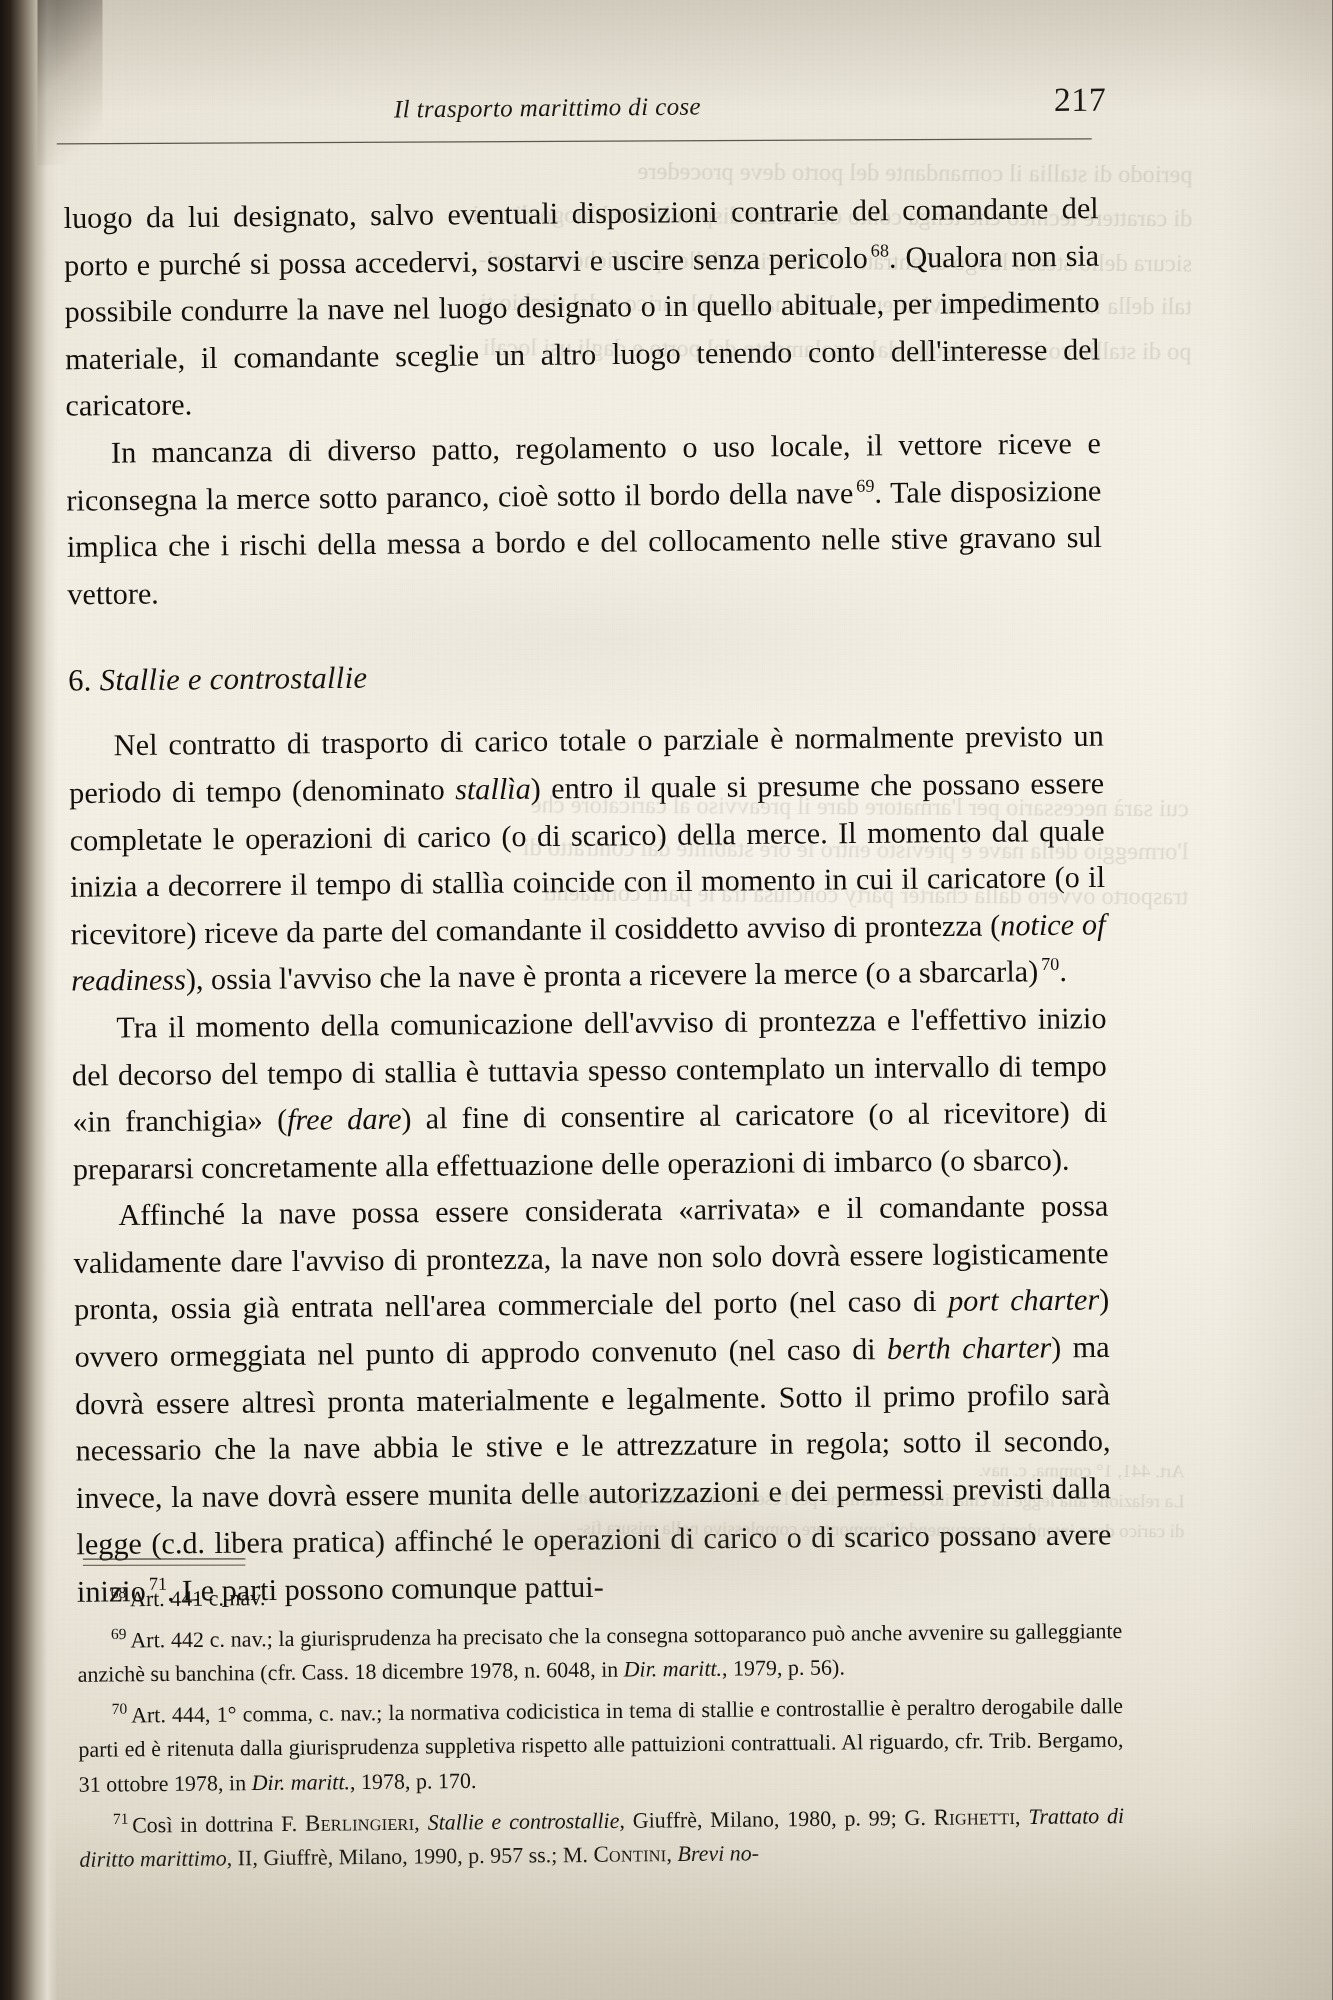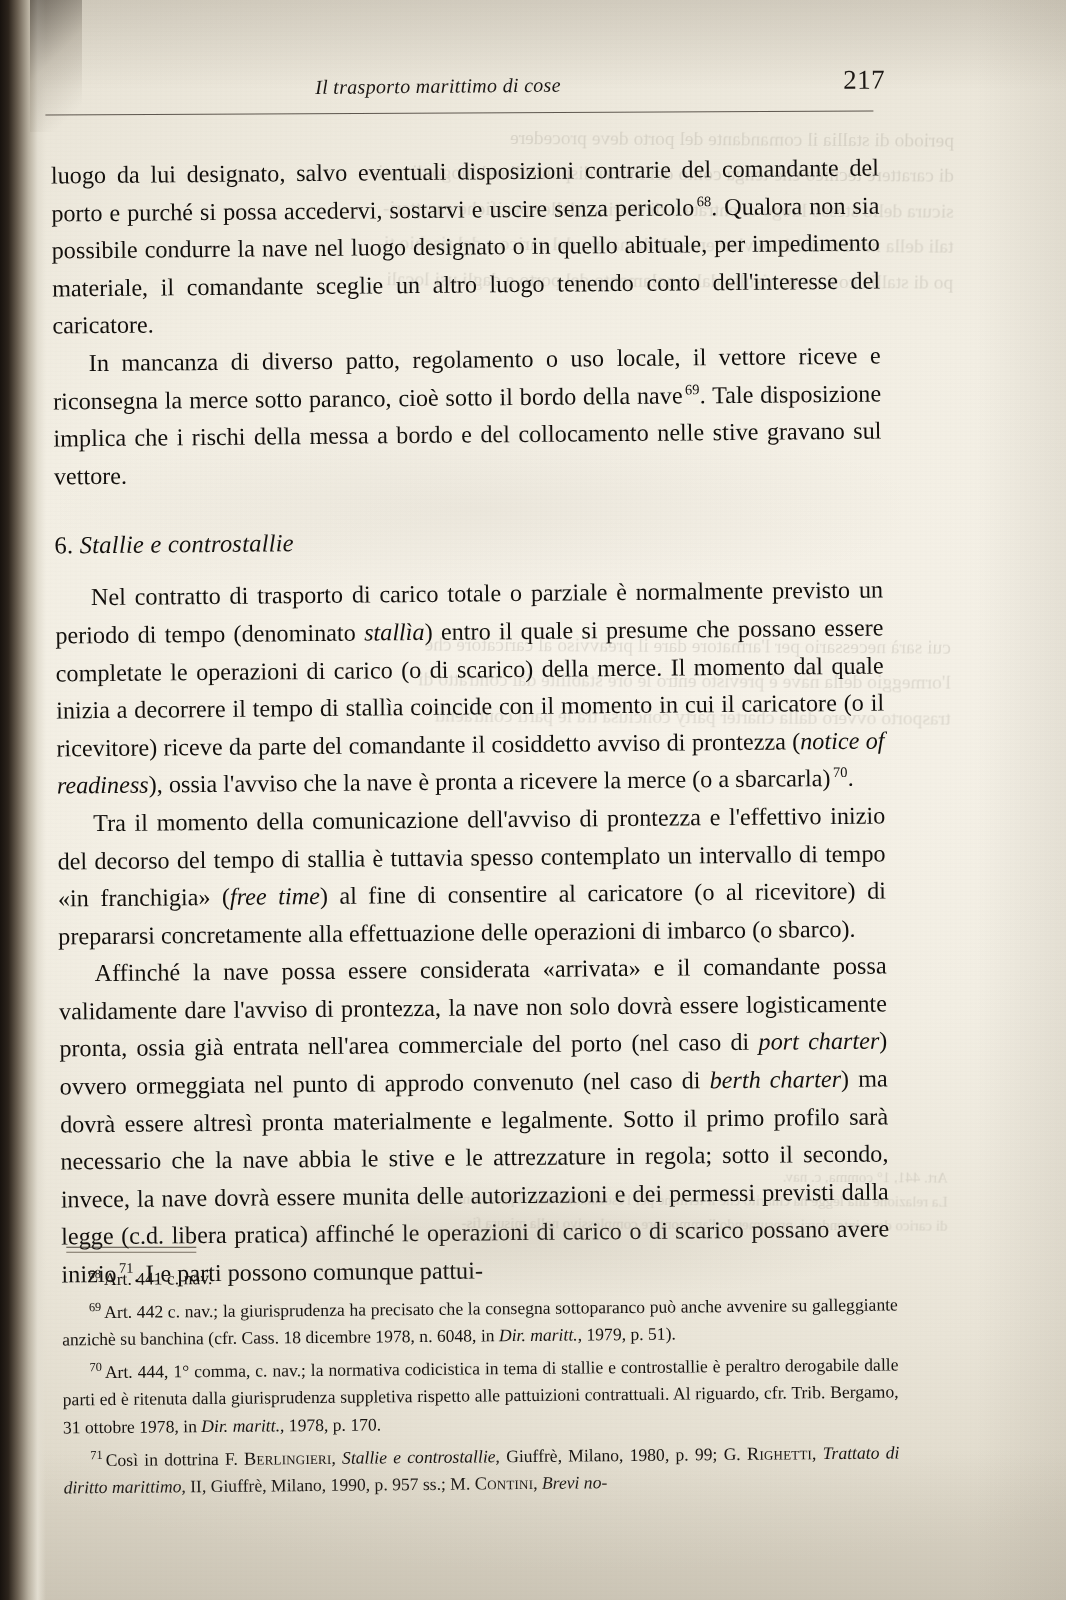--- a/index.html
+++ b/index.html
@@ -246,33 +246,33 @@
     <div class="body-col">
 
       <p class="noindent"><span>luogo da lui designato, salvo eventuali disposizioni contrarie del comandante del porto e purché si possa accedervi, sostarvi e uscire senza pericolo</span><sup class="fn">68</sup><span>. Qualora non sia possibile condurre la nave nel luogo designato o in quello abituale, per impedimento materiale, il comandante sceglie un altro luogo tenendo conto dell'interesse del caricatore.</span></p>
 
       <p><span>In mancanza di diverso patto, regolamento o uso locale, il vettore riceve e riconsegna la merce sotto paranco, cioè sotto il bordo della nave</span><sup class="fn">69</sup><span>. Tale disposizione implica che i rischi della messa a bordo e del collocamento nelle stive gravano sul vettore.</span></p>
 
       <h2 class="section-head"><span class="num">6.</span> <span>Stallie e controstallie</span></h2>
 
       <p><span>Nel contratto di trasporto di carico totale o parziale è normalmente previsto un periodo di tempo (denominato </span><i>stallìa</i><span>) entro il quale si presume che possano essere completate le operazioni di carico (o di scarico) della merce. Il momento dal quale inizia a decorrere il tempo di stallìa coincide con il momento in cui il caricatore (o il ricevitore) riceve da parte del comandante il cosiddetto avviso di prontezza (</span><i>notice of readiness</i><span>), ossia l'avviso che la nave è pronta a ricevere la merce (o a sbarcarla)</span><sup class="fn">70</sup><span>.</span></p>
 
-      <p><span>Tra il momento della comunicazione dell'avviso di prontezza e l'effettivo inizio del decorso del tempo di stallia è tuttavia spesso contemplato un intervallo di tempo «in franchigia» (</span><i>free time</i><span>) al fine di consentire al caricatore (o al ricevitore) di prepararsi concretamente alla effettuazione delle operazioni di imbarco (o sbarco).</span></p>
+      <p><span>Tra il momento della comunicazione dell'avviso di prontezza e l'effettivo inizio del decorso del tempo di stallia è tuttavia spesso contemplato un intervallo di tempo «in franchigia» (</span><i>free dare</i><span>) al fine di consentire al caricatore (o al ricevitore) di prepararsi concretamente alla effettuazione delle operazioni di imbarco (o sbarco).</span></p>
 
       <p><span>Affinché la nave possa essere considerata «arrivata» e il comandante possa validamente dare l'avviso di prontezza, la nave non solo dovrà essere logisticamente pronta, ossia già entrata nell'area commerciale del porto (nel caso di </span><i>port charter</i><span>) ovvero ormeggiata nel punto di approdo convenuto (nel caso di </span><i>berth charter</i><span>) ma dovrà essere altresì pronta materialmente e legalmente. Sotto il primo profilo sarà necessario che la nave abbia le stive e le attrezzature in regola; sotto il secondo, invece, la nave dovrà essere munita delle autorizzazioni e dei permessi previsti dalla legge (c.d. libera pratica) affinché le operazioni di carico o di scarico possano avere inizio</span><sup class="fn">71</sup><span>. Le parti possono comunque pattui-</span></p>
 
     </div>
 
     <div class="fn-rule"></div>
 
     <div class="footnotes">
 
       <p><sup>68</sup><span>Art. 441 c. nav.</span></p>
 
-      <p><sup>69</sup><span>Art. 442 c. nav.; la giurisprudenza ha precisato che la consegna sottoparanco può anche avvenire su galleggiante anzichè su banchina (cfr. Cass. 18 dicembre 1978, n. 6048, in </span><i>Dir. maritt.</i><span>, 1979, p. 51).</span></p>
+      <p><sup>69</sup><span>Art. 442 c. nav.; la giurisprudenza ha precisato che la consegna sottoparanco può anche avvenire su galleggiante anzichè su banchina (cfr. Cass. 18 dicembre 1978, n. 6048, in </span><i>Dir. maritt.</i><span>, 1979, p. 56).</span></p>
 
       <p><sup>70</sup><span>Art. 444, 1° comma, c. nav.; la normativa codicistica in tema di stallie e controstallie è peraltro derogabile dalle parti ed è ritenuta dalla giurisprudenza suppletiva rispetto alle pattuizioni contrattuali. Al riguardo, cfr. Trib. Bergamo, 31 ottobre 1978, in </span><i>Dir. maritt.</i><span>, 1978, p. 170.</span></p>
 
       <p><sup>71</sup><span>Così in dottrina F. </span><span class="sc">Berlingieri</span><span>, </span><i>Stallie e controstallie</i><span>, Giuffrè, Milano, 1980, p. 99; G. </span><span class="sc">Righetti</span><span>, </span><i>Trattato di diritto marittimo</i><span>, II, Giuffrè, Milano, 1990, p. 957 ss.; M. </span><span class="sc">Contini</span><span>, </span><i>Brevi no-</i></p>
 
     </div>
 
   </div>
 
   <div class="grain"></div>

